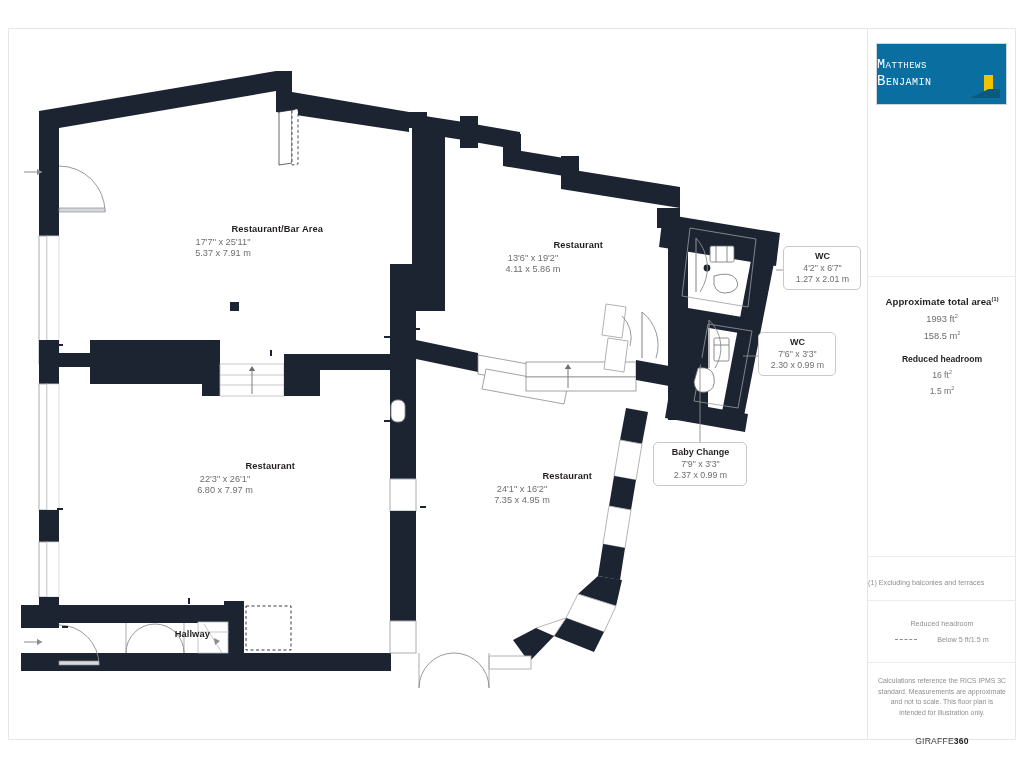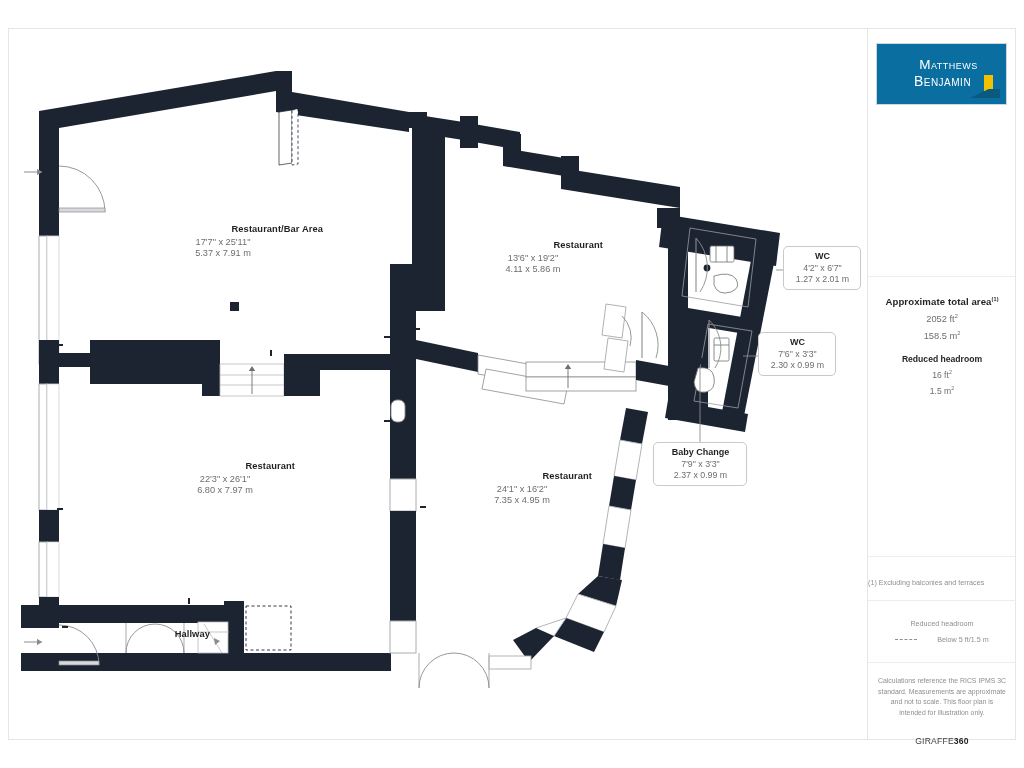--- a/index.html
+++ b/index.html
@@ -39,24 +39,23 @@
   }
   #logo-box{
     position:absolute;left:8px;top:15px;width:131px;height:62px;
     background:#0b6ea0;
     border:1px solid #cfd6da;
     box-sizing:border-box;
   }
   .logo-text{
     position:absolute;left:0;right:0;
     color:#ffffff;
-    font-family:Liberation Sans, sans-serif;
-    text-align:center;
+    font-family:Liberation Mono, monospace;
+    text-align:left;
     letter-spacing:.5px;
-    padding-left:14px;
   }
   #logo-l1{top:13px;font-size:13.5px;font-variant:small-caps;font-weight:400;}
   #logo-l2{top:29px;font-size:14px;font-variant:small-caps;font-weight:400;padding-right:12px;}
   #logo-mark{
     position:absolute;right:13px;top:31px;width:9px;height:18px;background:#f2c200;
   }
   #logo-shadow{
     position:absolute;right:6px;top:45px;width:30px;height:9px;
     background:#0a5a80;
     clip-path:polygon(0% 100%, 62% 0%, 100% 0%, 100% 100%);
@@ -385,21 +384,21 @@
       <div class="logo-text" id="logo-l1">Matthews</div>
       <div class="logo-text" id="logo-l2">Benjamin</div>
       <div id="logo-mark"></div>
       <div id="logo-shadow"></div>
     </div>
 
     <div class="side-sep" style="top:248px;"></div>
 
     <div id="area-block">
       <div class="ttl"><span>Approximate total area</span><sup>(1)</sup></div>
-      <div class="val"><span>2052 ft</span><sup>2</sup></div>
+      <div class="val"><span>1993 ft</span><sup>2</sup></div>
       <div class="val"><span>158.5 m</span><sup>2</sup></div>
       <div class="ttl2">Reduced headroom</div>
       <div class="val2"><span>16 ft</span><sup>2</sup></div>
       <div class="val2"><span>1.5 m</span><sup>2</sup></div>
     </div>
 
     <div class="side-sep" style="top:528px;"></div>
 
     <div id="note-excl">(1) Excluding balconies and terraces</div>
 

